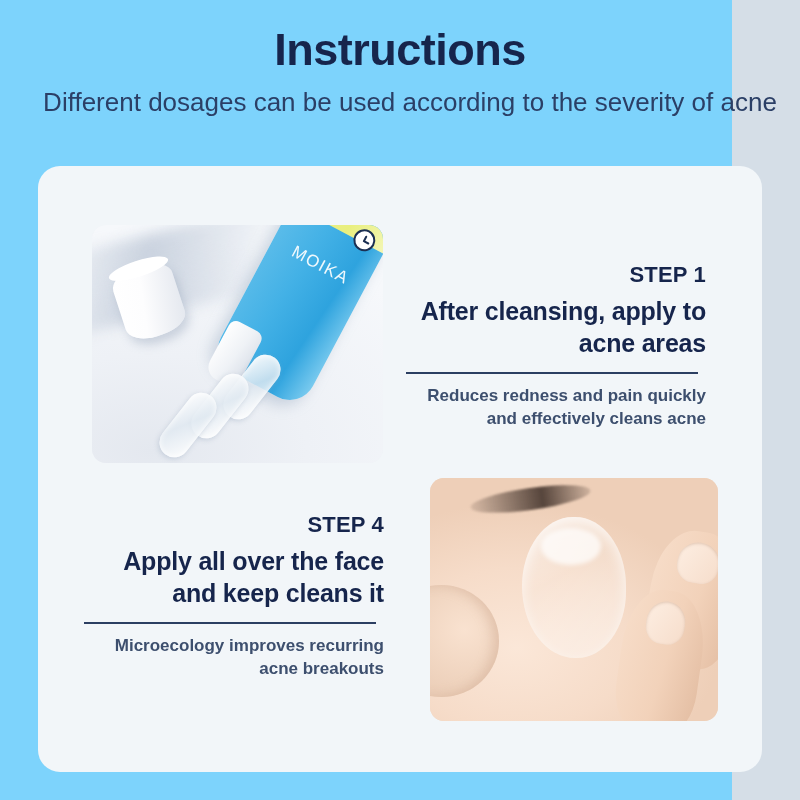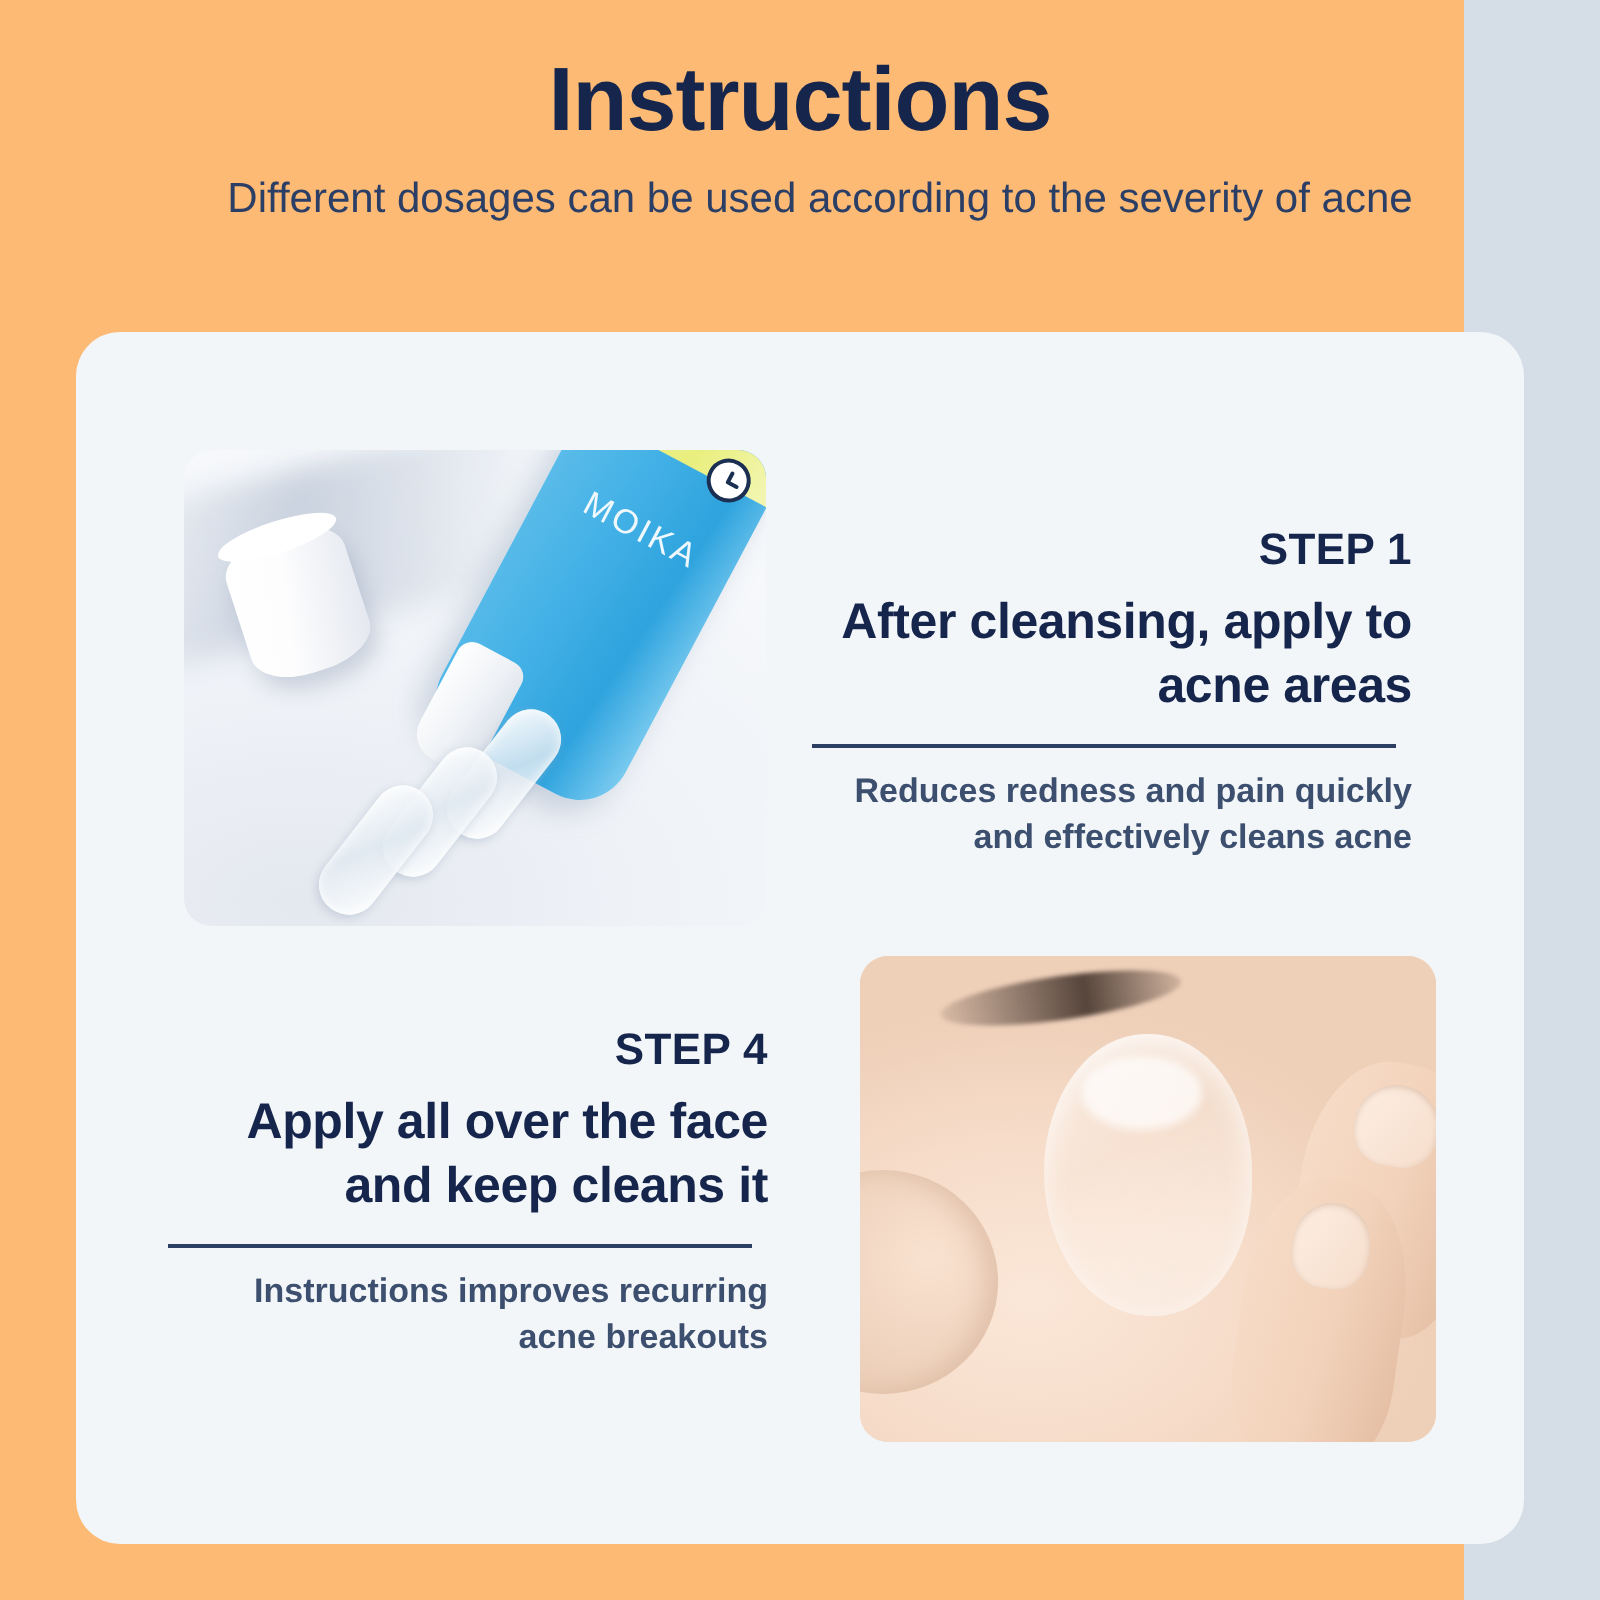--- a/index.html
+++ b/index.html
@@ -12,21 +12,21 @@
     overflow: hidden;
     background: #d5dee7;
     font-family: "Liberation Sans", sans-serif;
     -webkit-font-smoothing: antialiased;
   }
 
   .page {
     position: relative;
     width: 732px;
     height: 800px;
-    background: #fdba74;
+    background: #7dd3fc;
   }
 
   
   .header {
     position: absolute;
     left: 0;
     top: 0;
     width: 800px;
     text-align: center;
   }
@@ -35,21 +35,21 @@
     padding-top: 26px;
     font-size: 45px;
     font-weight: bold;
     letter-spacing: -0.5px;
     color: #16254c;
     line-height: 1.05;
   }
   .page-subtitle {
     margin: 0;
     padding-top: 14px;
-    font-size: 21px;
+    font-size: 26px;
     font-weight: 400;
     color: #2b3f66;
     line-height: 1.2;
     padding-left: 20px;
   }
 
   
   .card {
     position: absolute;
     left: 38px;
@@ -331,21 +331,21 @@
     <p class="step-label">STEP 1</p>
     <p class="step-heading">After cleansing, apply to acne areas</p>
     <div class="step-divider"></div>
     <p class="step-body">Reduces redness and pain quickly and effectively cleans acne</p>
   </div>
 
   <div class="step-text step-2-text">
     <p class="step-label">STEP 4</p>
     <p class="step-heading">Apply all over the face and keep cleans it</p>
     <div class="step-divider"></div>
-    <p class="step-body">Instructions improves recurring acne breakouts</p>
+    <p class="step-body">Microecology improves recurring acne breakouts</p>
   </div>
 
   <div class="photo photo-face">
     <div class="face-bg"></div>
     <div class="face-brow"></div>
     <div class="face-nose"></div>
     <div class="gel-patch"></div>
     <div class="finger finger-1">
       <div class="nail"></div>
     </div>

